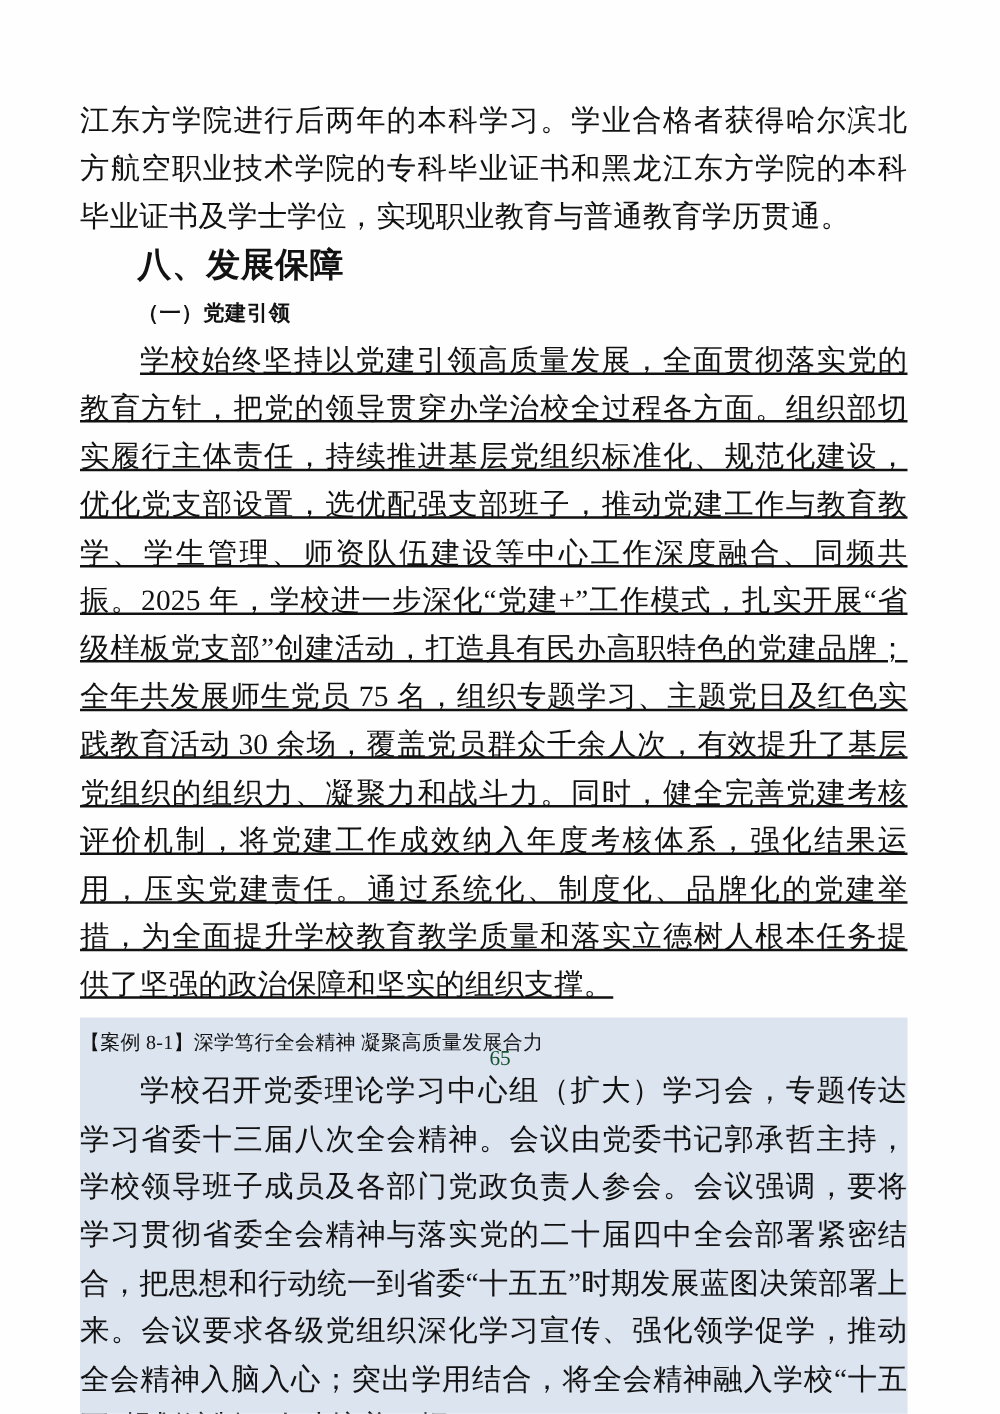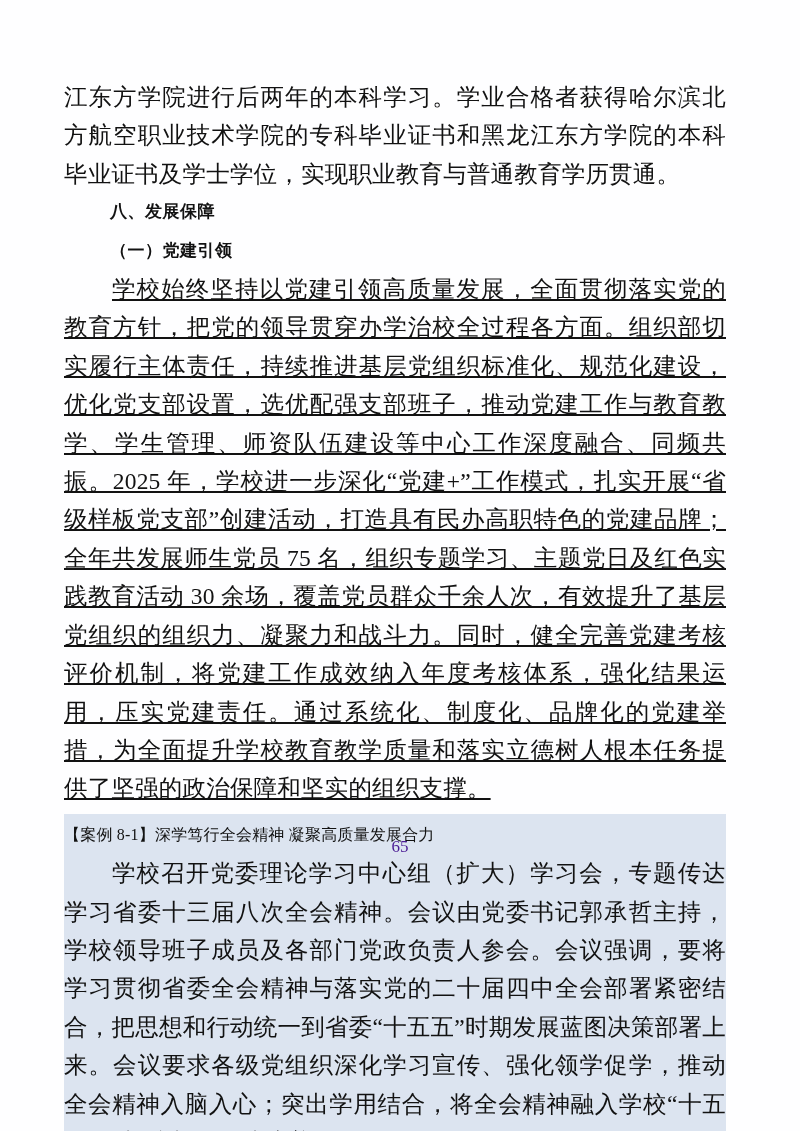--- a/index.html
+++ b/index.html
@@ -37,21 +37,21 @@
   }
   .indent2 {
     text-indent: 48px;
     text-decoration: underline;
   }
 
   
   .heading-1 {
     font-family: Liberation Sans, sans-serif;
     font-weight: bold;
-    font-size: 17px;
+    font-size: 27px;
     line-height: 38.4px;
     margin: 0;
     text-indent: 46px;
     letter-spacing: 0.5px;
   }
   .heading-2 {
     font-family: "Liberation Serif", "DejaVu Serif", serif;
     font-weight: bold;
     font-size: 17px;
     line-height: 38.4px;
@@ -87,21 +87,21 @@
 
   
   .page-footer {
     position: absolute;
     left: 0;
     right: 0;
     bottom: 22px;
     text-align: center;
     font-size: 17px;
     line-height: 20px;
-    color: #4c1d95;
+    color: #14532d;
   }
 </style>
 </head>
 <body>
 
 <div class="page">
 
   <p class="para">江东方学院进行后两年的本科学习。学业合格者获得哈尔滨北方航空职业技术学院的专科毕业证书和黑龙江东方学院的本科毕业证书及学士学位，实现职业教育与普通教育学历贯通。</p>
 
   <h2 class="heading-1">八、发展保障</h2>

